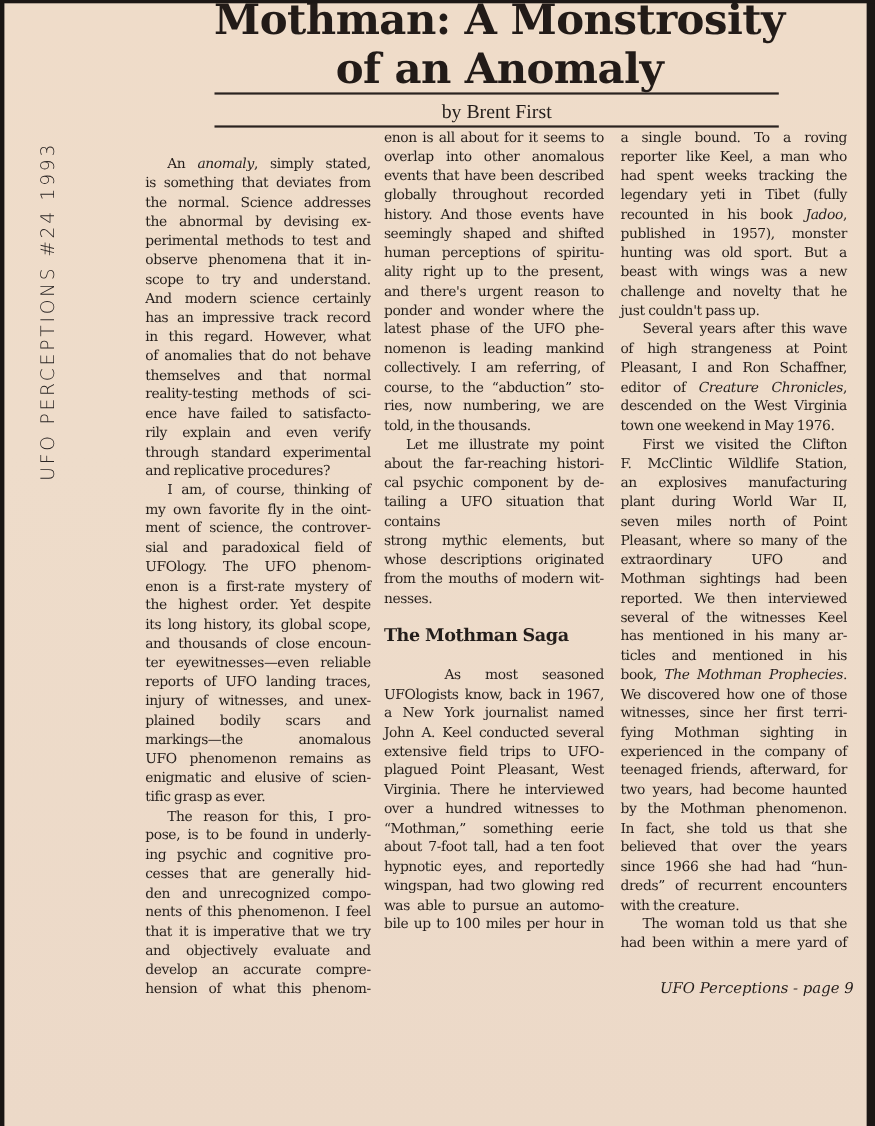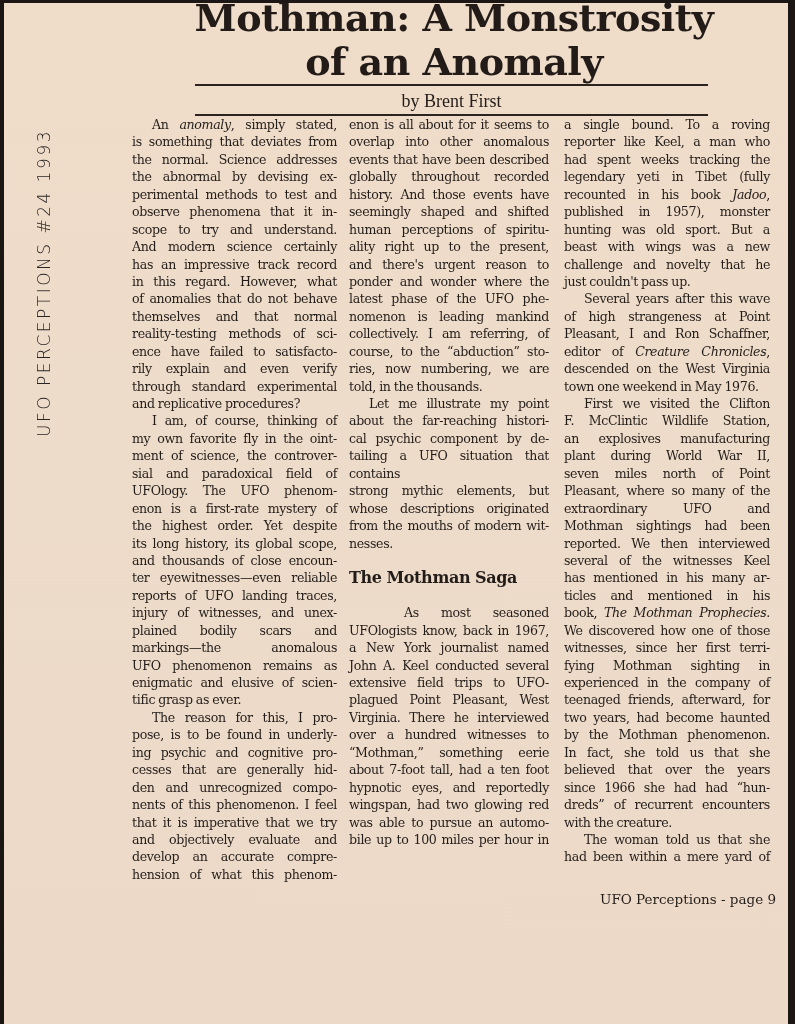--- a/index.html
+++ b/index.html
@@ -33,27 +33,27 @@
     .col {
       position: absolute; top: 116px;
       font-family: "DejaVu Serif", serif; font-size: 12.6px; line-height: 17.45px;
       letter-spacing: -0.35px; word-spacing: -0.5px;
     }
     .col .ln { display: block; white-space: nowrap; text-align: justify; text-align-last: justify; height: 17.45px; overflow: visible; }
     .col .ln.last { text-align-last: left; }
     .col .ln.indent { padding-left: 20px; }
     .col .ln.bigindent { padding-left: 55px; }
     .col .ln.blank { height: 17.45px; }
-    .col1 { left: 128px; width: 205px; }
+    .col1 { left: 128px; width: 205px; margin-top: 24px; }
     .col2 { left: 345px; width: 200px; }
     .col3 { left: 560px; width: 206px; }
     .subhead { font-weight: bold; font-size: 16px; text-align-last: left !important; }
     .footer {
       position: absolute; left: 596px; top: 891px;
-      font-family: "DejaVu Serif", serif; font-size: 13.5px;
+      font-family: "DejaVu Serif", serif; font-style: italic; font-size: 13.5px;
     }
     .handwriting {
       position: absolute; left: 30px; top: 437px;
       transform: rotate(-90deg); transform-origin: left top;
       font-family: "DejaVu Sans", sans-serif; font-size: 17px; letter-spacing: 2.5px;
       color: #2a2524; white-space: nowrap; font-weight: 300;
     }
     em { font-style: italic; }
   </style>
 </head>

